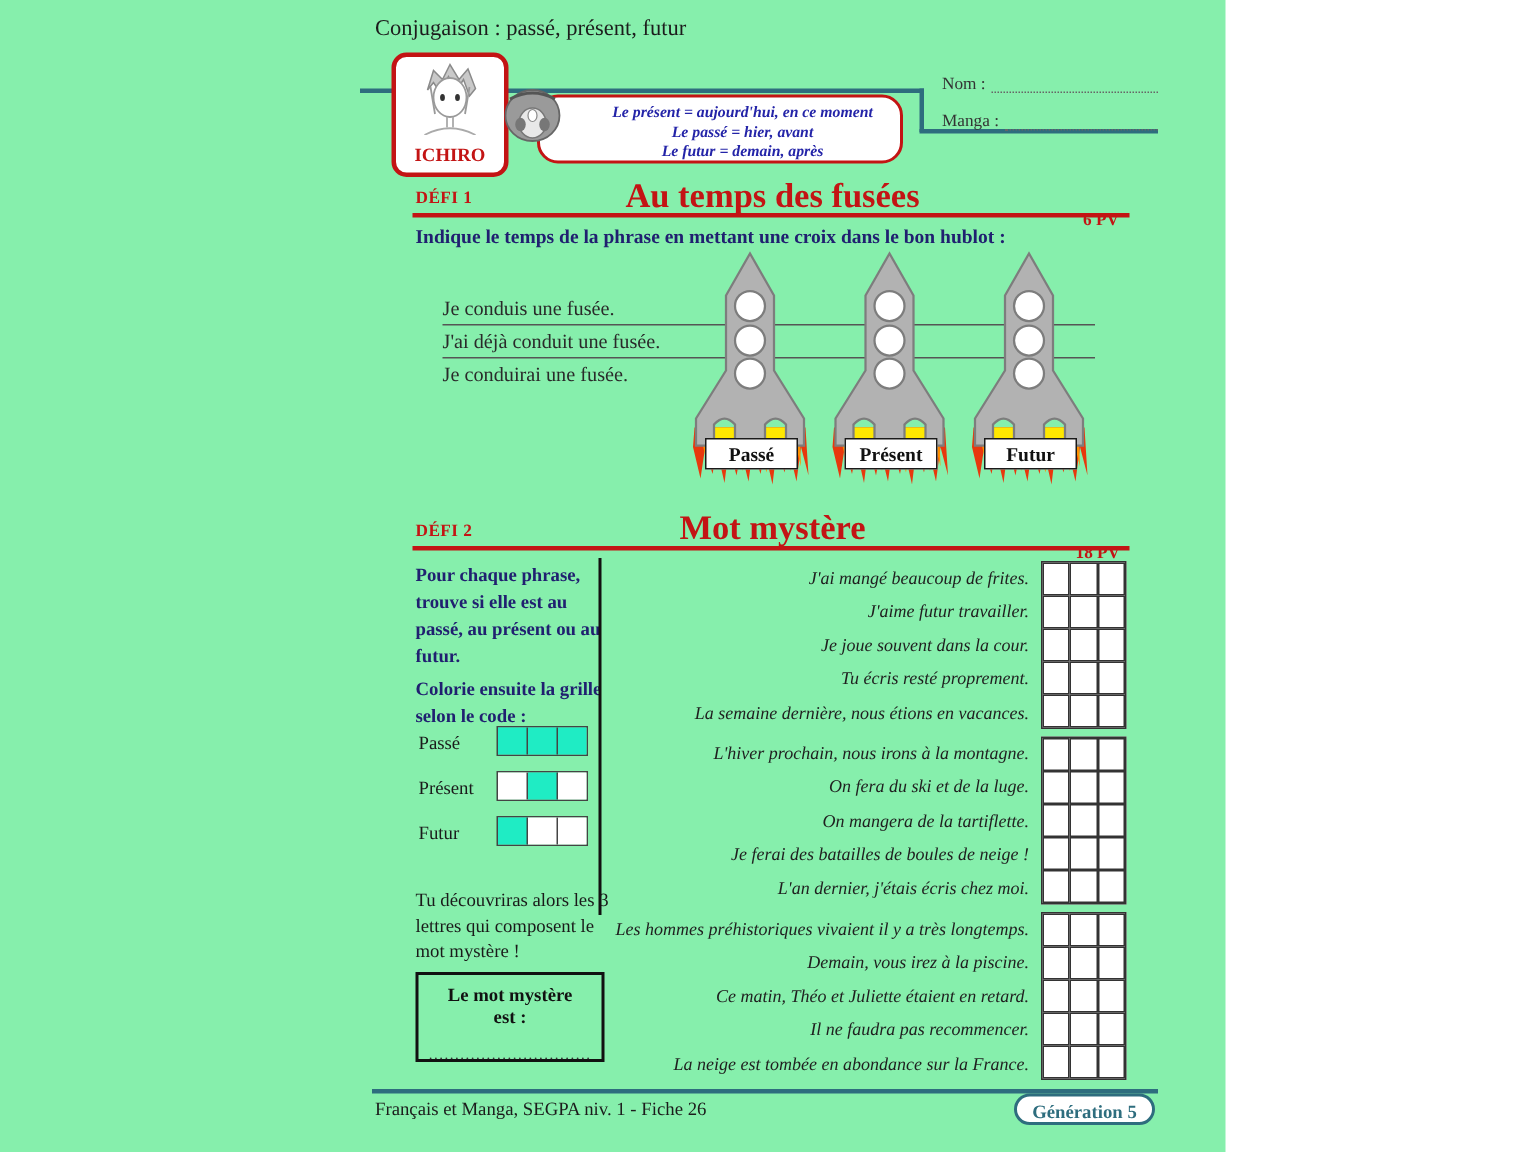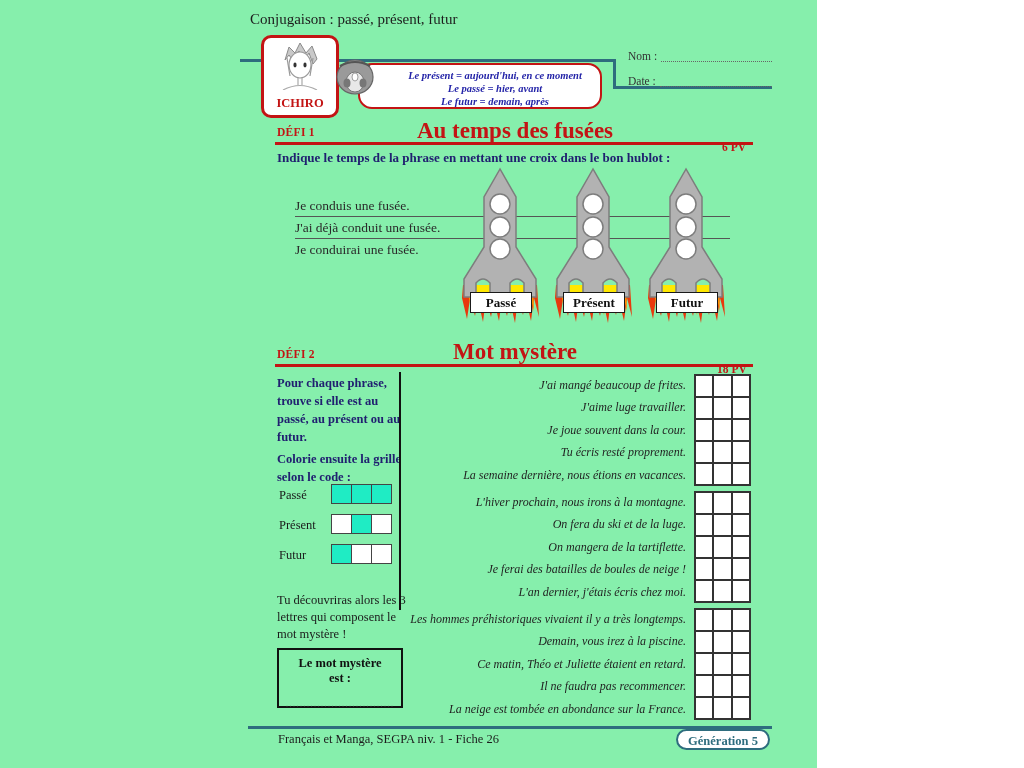--- a/index.html
+++ b/index.html
@@ -114,21 +114,21 @@
     <ellipse cx="29" cy="27" rx="3.5" ry="4.5" fill="#777"></ellipse>
     <ellipse cx="21" cy="21" rx="3" ry="4" fill="#fff" stroke="#888" stroke-width="0.8"></ellipse>
     <path d="M6,10 Q21,2 36,10" stroke="#555" stroke-width="2" fill="none"></path>
   </svg>
 
   <div class="abs field-row" style="left:628px;top:49px;">
     <span>Nom :</span>
     <span class="dots"></span>
   </div>
   <div class="abs field-row" style="left:628px;top:74px;">
-    <span>Date :</span>
+    <span>Manga :</span>
     <span class="dots"></span>
   </div>
 
   <div class="abs defi-label" style="left:277px;top:126px;">DÉFI 1</div>
   <div class="abs defi-title" style="left:275px;top:118px;">Au temps des fusées</div>
   <div class="abs defi-pv" style="left:722px;top:126px;">6 PV</div>
   <div class="abs red-rule" style="left:275px;top:142px;width:478px;"></div>
 
   <div class="abs instruction" style="left:277px;top:150px;">Indique le temps de la phrase en mettant une croix dans le bon hublot :</div>
 
@@ -186,21 +186,21 @@
   <div class="abs mystery-box">
     <div>Le mot mystère</div>
     <div>est :</div>
     <div class="mystery-dots">...............................</div>
   </div>
 
   <div class="abs v-divider"></div>
 
   <div class="abs sentence-group" style="top:374px;">
     <div class="s-row">J'ai mangé beaucoup de frites.</div>
-    <div class="s-row">J'aime luge travailler.</div>
+    <div class="s-row">J'aime futur travailler.</div>
     <div class="s-row">Je joue souvent dans la cour.</div>
     <div class="s-row">Tu écris resté proprement.</div>
     <div class="s-row">La semaine dernière, nous étions en vacances.</div>
   </div>
   <div class="abs answer-grid" style="top:374px;">
       <div class="cell"></div>
       <div class="cell"></div>
       <div class="cell"></div>
       <div class="cell"></div>
       <div class="cell"></div>
@@ -260,16 +260,16 @@
       <div class="cell"></div>
       <div class="cell"></div>
       <div class="cell"></div>
       <div class="cell"></div>
       <div class="cell"></div>
       <div class="cell"></div>
       <div class="cell"></div>
     </div>
 
   <div class="abs teal-line" style="left:248px;top:726px;width:524px;height:2.5px;"></div>
-  <div class="abs footer-text" style="left:250px;top:732px;margin-left:28px;">Français et Manga, SEGPA niv. 1 - Fiche 26</div>
+  <div class="abs footer-text" style="left:250px;top:732px;">Français et Manga, SEGPA niv. 1 - Fiche 26</div>
   <div class="abs brand-pill">Génération 5</div>
 
 </div>
 
 </body></html>

